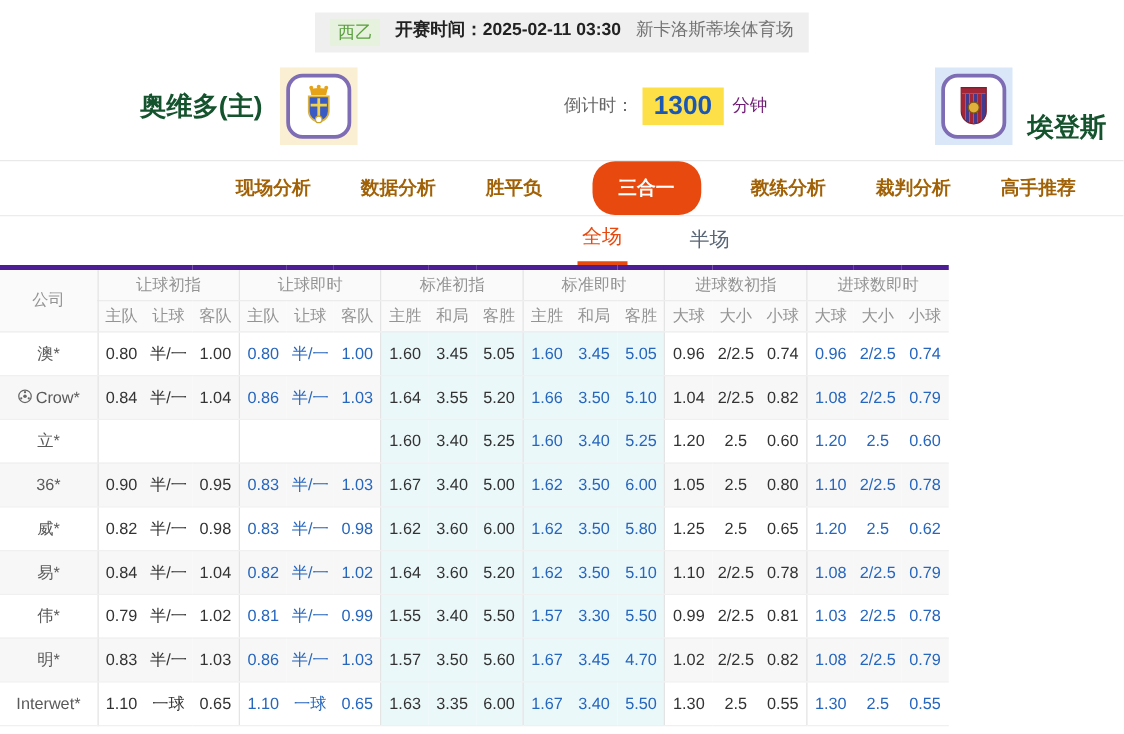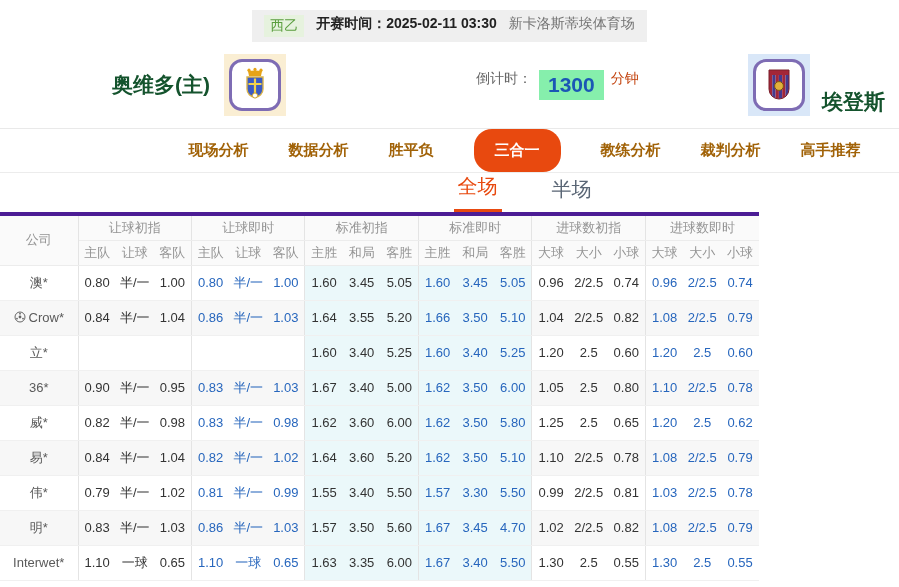--- a/index.html
+++ b/index.html
@@ -19,37 +19,37 @@
   .team-home { position:absolute; left:112px; top:50%; transform:translateY(-50%);
     display:flex; align-items:center; gap:14px; }
   .team-away { position:absolute; right:14px; top:50%; transform:translateY(-50%);
     display:flex; align-items:flex-end; gap:12px; }
   .team-name { font-size:21px; font-weight:bold; color:#14532d; }
   .badge { width:62px; height:62px; display:flex; align-items:center; justify-content:center; }
   .badge.home { background:#faeed3; }
   .badge.away { background:#d9e7f8; }
   .badge-inner { width:52px; height:52px; background:#fff; border:3px solid #7e6cb4;
     border-radius:13px; display:flex; align-items:center; justify-content:center; }
-  .countdown { position:absolute; left:476px; top:50%; transform:translateY(-50%);
-    display:flex; align-items:flex-start; gap:7px; font-size:14px; color:#666; }
-  .cd-value { background:#86efac; color:#1b57b5; font-size:21px; font-weight:bold;
+  .countdown { position:absolute; left:451px; top:50%; transform:translateY(-50%);
+    display:flex; align-items:center; gap:7px; font-size:14px; color:#666; }
+  .cd-value { background:#fde047; color:#1b57b5; font-size:21px; font-weight:bold;
     padding:3px 9px; }
-  .cd-unit { color:#c2410c; }
+  .cd-unit { color:#701a75; }
 
   
   .tabs { border-top:1px solid #e9e9e9; height:44px; display:flex; align-items:center;
     justify-content:center; gap:40px; padding-left:150px; }
   .tab { font-size:15px; font-weight:bold; color:#a16207; cursor:pointer; white-space:nowrap; }
   .tab.active { background:#e8490f; color:#fff; padding:12px 21px; border-radius:18px; }
 
   
   .subtabs-wrap { border-top:1px solid #ececec; height:40px; display:flex;
     justify-content:center; padding-left:150px; }
   .subtabs { display:flex; gap:46px; align-items:flex-end; }
-  .subtab { font-size:20px; color:#5a6675; padding:9px 4px 9px; cursor:pointer; }
+  .subtab { font-size:16px; color:#5a6675; padding:9px 4px 9px; cursor:pointer; }
   .subtab.active { color:#e8490f; border-bottom:3px solid #e8490f; }
 
   
   table { width:759px; border-collapse:collapse; table-layout:fixed; border-top:4px solid #4c1d95; }
   col.c-company { width:78px; }
   th { font-weight:normal; font-size:13px; color:#949494; background:#fafafa;
     border-bottom:1px solid #ececec; }
   thead tr.group-row th { height:26px; }
   thead tr.sub-row th { height:25px; }
   th.company-th { border-right:1px solid #e4e4e4; }

